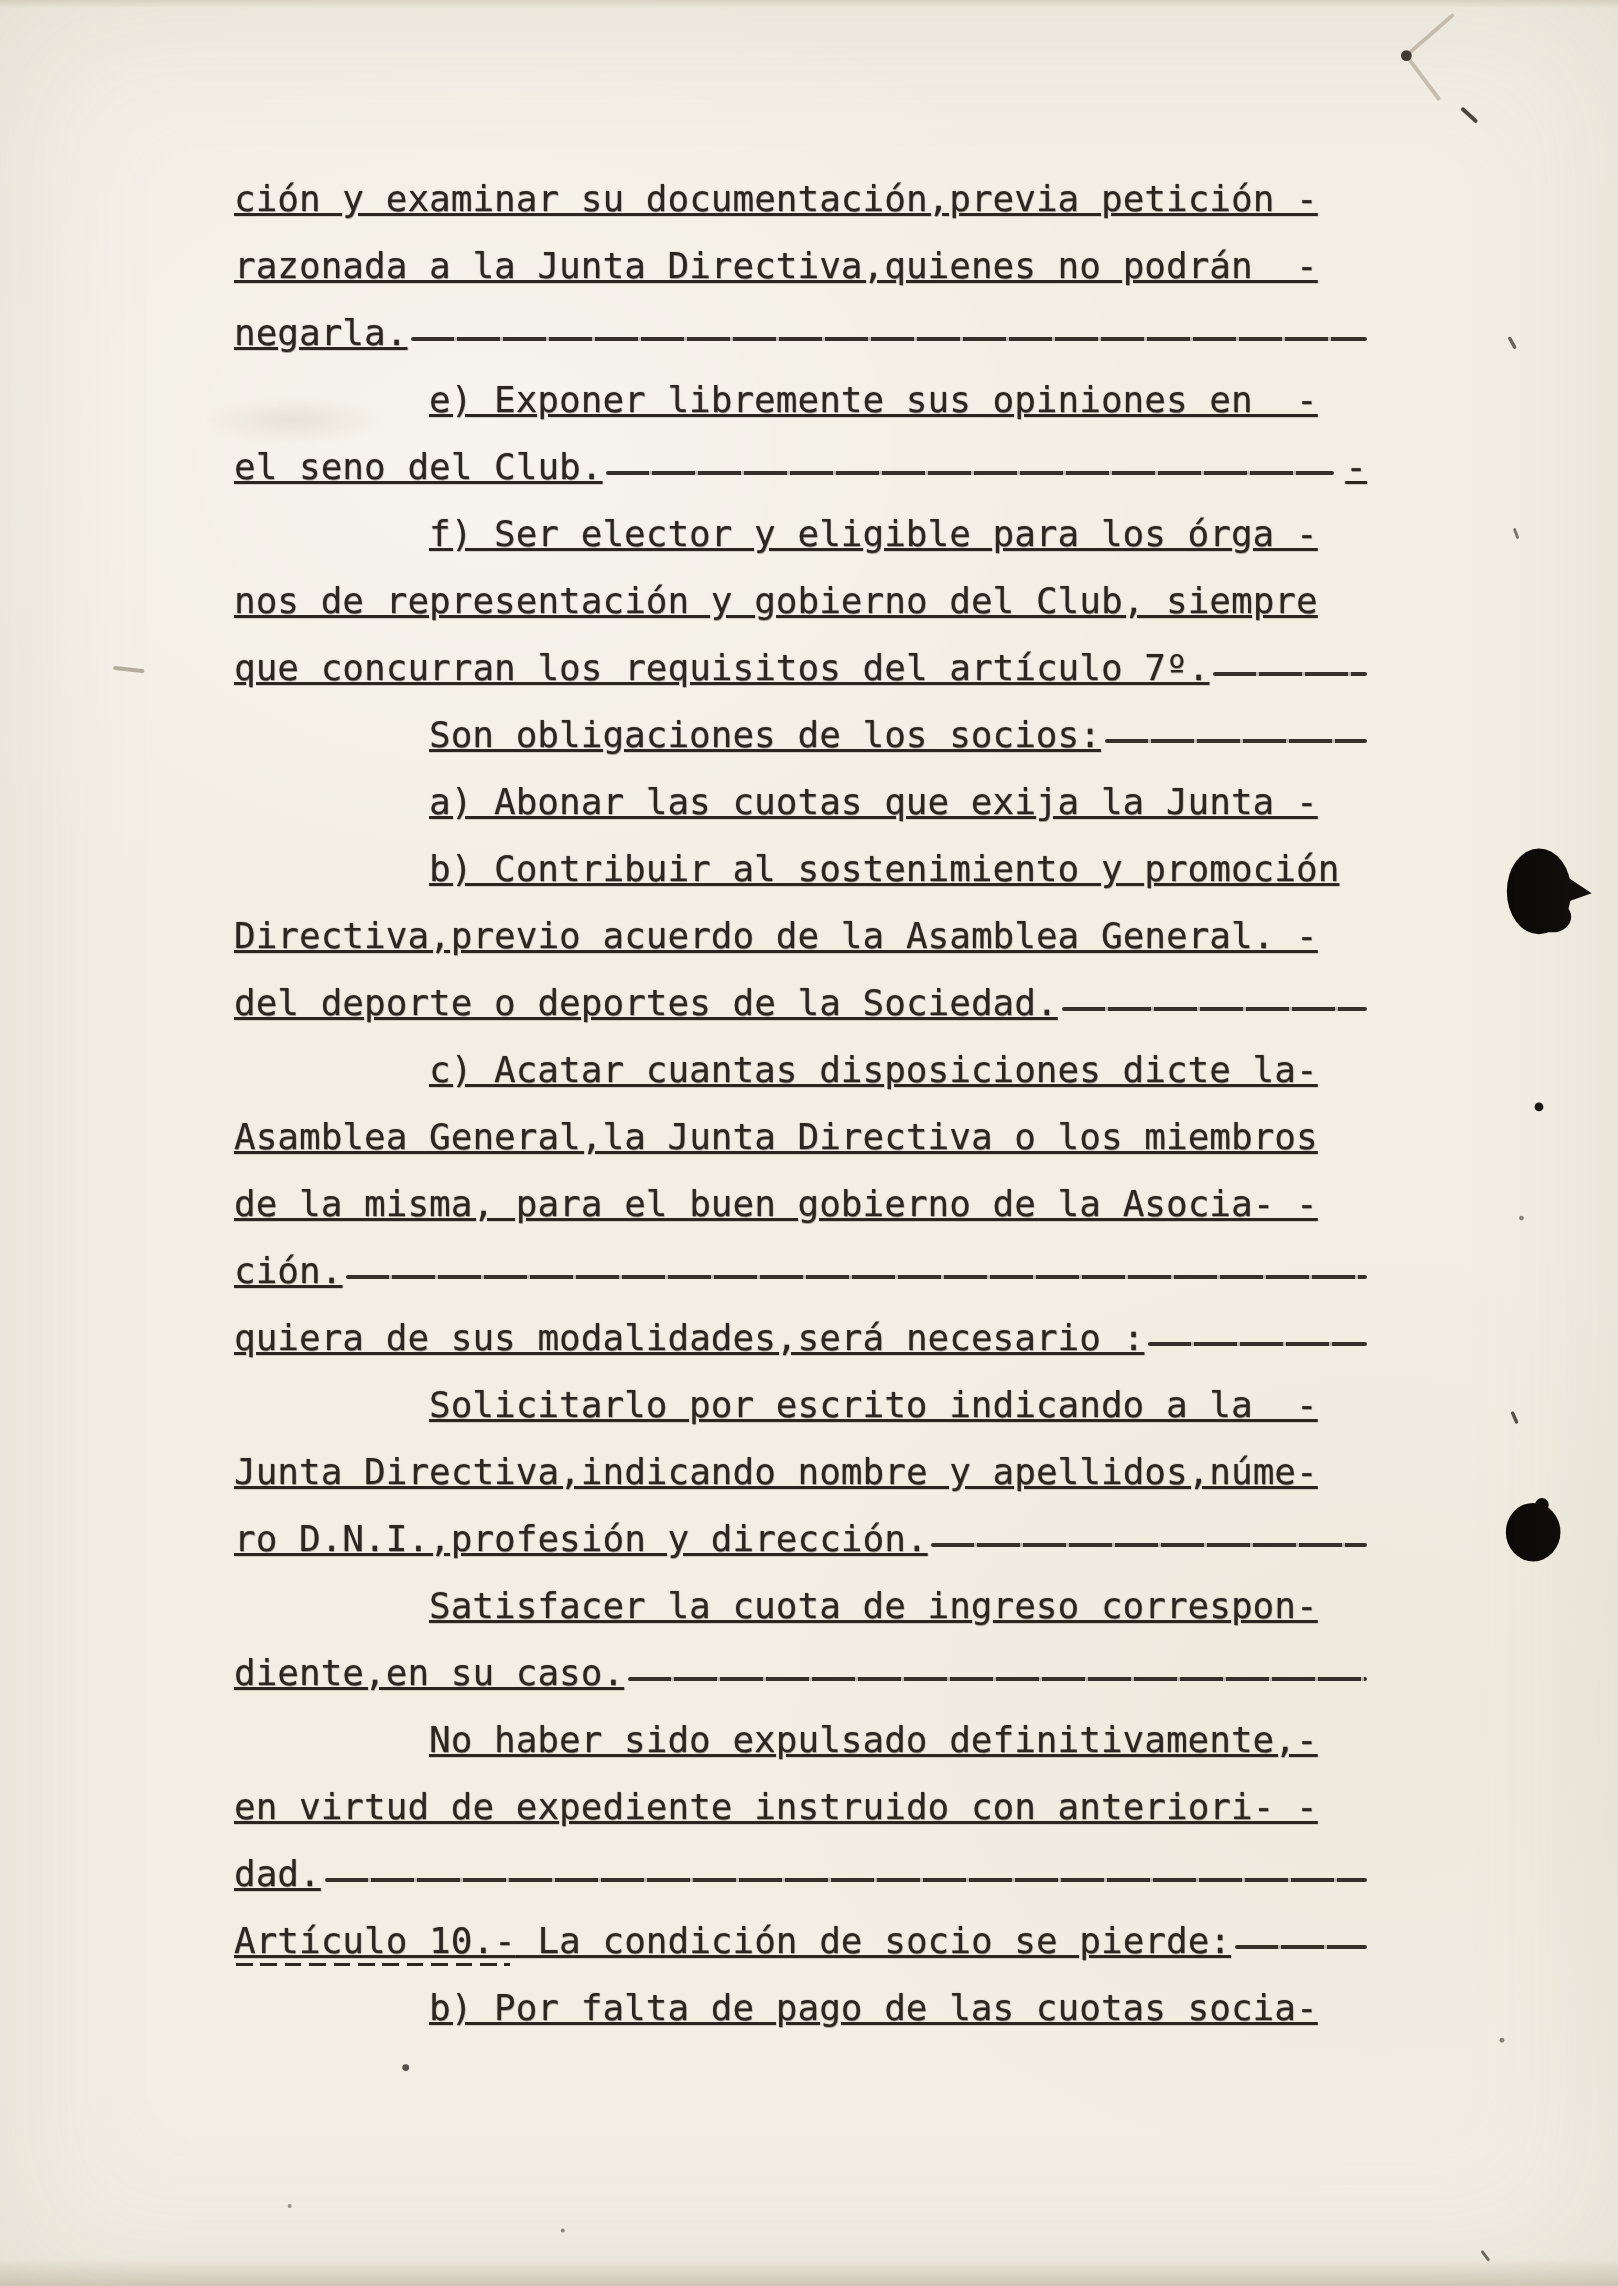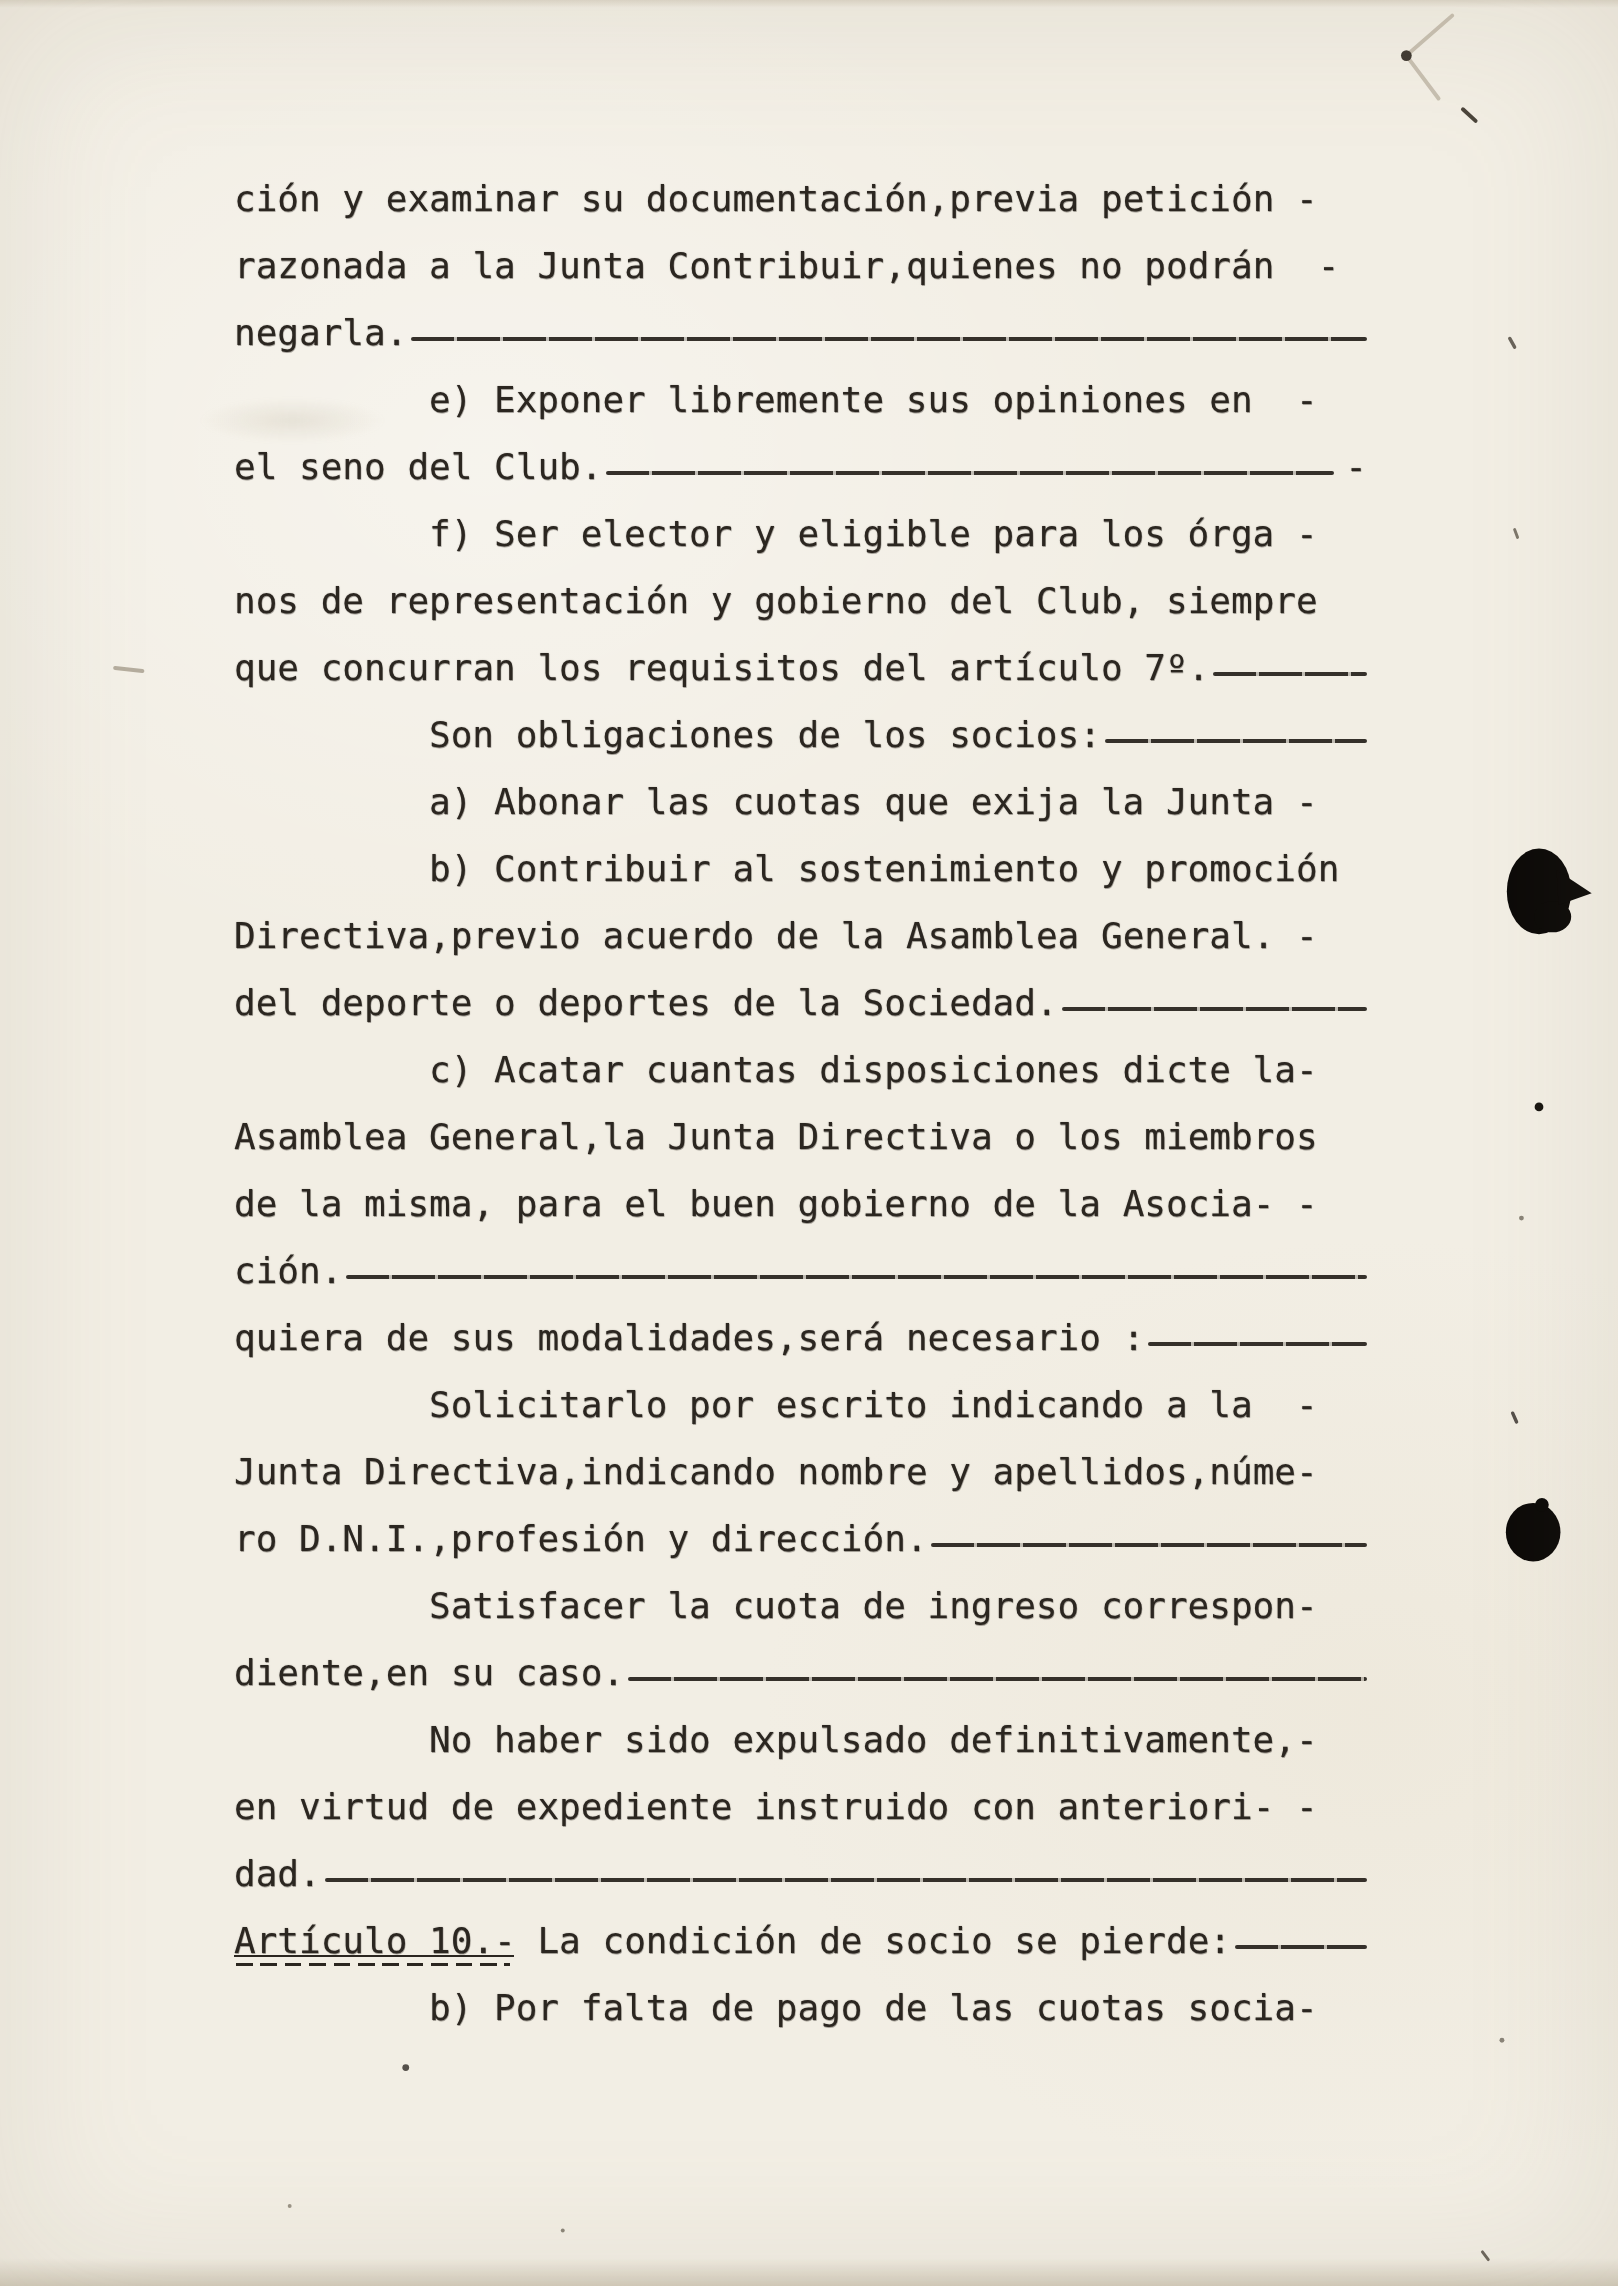--- a/index.html
+++ b/index.html
@@ -45,20 +45,21 @@
     font-size: 36px;
     color: #2b2620;
     text-shadow: 0.5px 0.5px 0 rgba(43,38,32,0.35), 0 0 1.5px rgba(43,38,32,0.32);
   }
   .line {
     display: flex;
     align-items: center;
     height: 67px;
     line-height: 67px;
     white-space: pre;
+    text-decoration: underline;
   }
   .line.indent { padding-left: 195px; }
   .txt { white-space: pre; }
   .article {
     display: inline-block;
     position: relative;
     white-space: pre;
   }
   .article::after {      
     content: "";
@@ -83,21 +84,21 @@
   .artifacts { position: absolute; left: 0; top: 0; pointer-events: none; }
 </style>
 </head>
 <body>
 
 <div class="paper-top-edge"></div>
 <div class="smudge"></div>
 
 <div class="typed-text">
     <div class="line"><span class="txt">ción y examinar su documentación,previa petición -</span></div>
-    <div class="line"><span class="txt">razonada a la Junta Contribuir,quienes no podrán  -</span></div>
+    <div class="line"><span class="txt">razonada a la Junta Directiva,quienes no podrán  -</span></div>
     <div class="line"><span class="txt">negarla.</span><div class="rule"></div></div>
     <div class="line indent"><span class="txt">e) Exponer libremente sus opiniones en  -</span></div>
     <div class="line"><span class="txt">el seno del Club.</span><div class="rule"></div><span class="tail">-</span></div>
     <div class="line indent"><span class="txt">f) Ser elector y eligible para los órga -</span></div>
     <div class="line"><span class="txt">nos de representación y gobierno del Club, siempre</span></div>
     <div class="line"><span class="txt">que concurran los requisitos del artículo 7º.</span><div class="rule"></div></div>
     <div class="line indent"><span class="txt">Son obligaciones de los socios:</span><div class="rule"></div></div>
     <div class="line indent"><span class="txt">a) Abonar las cuotas que exija la Junta -</span></div>
     <div class="line indent"><span class="txt">b) Contribuir al sostenimiento y promoción</span></div>
     <div class="line"><span class="txt">Directiva,previo acuerdo de la Asamblea General. -</span></div>

